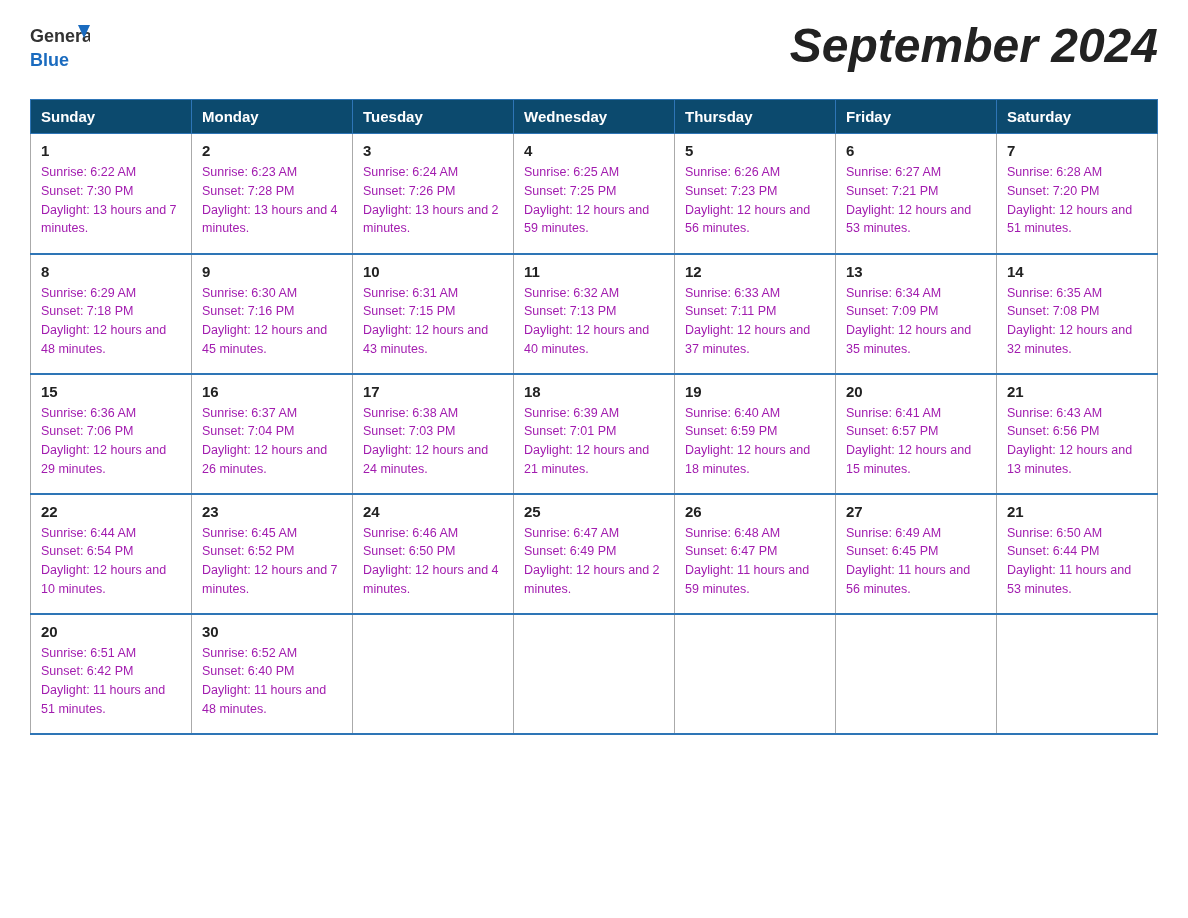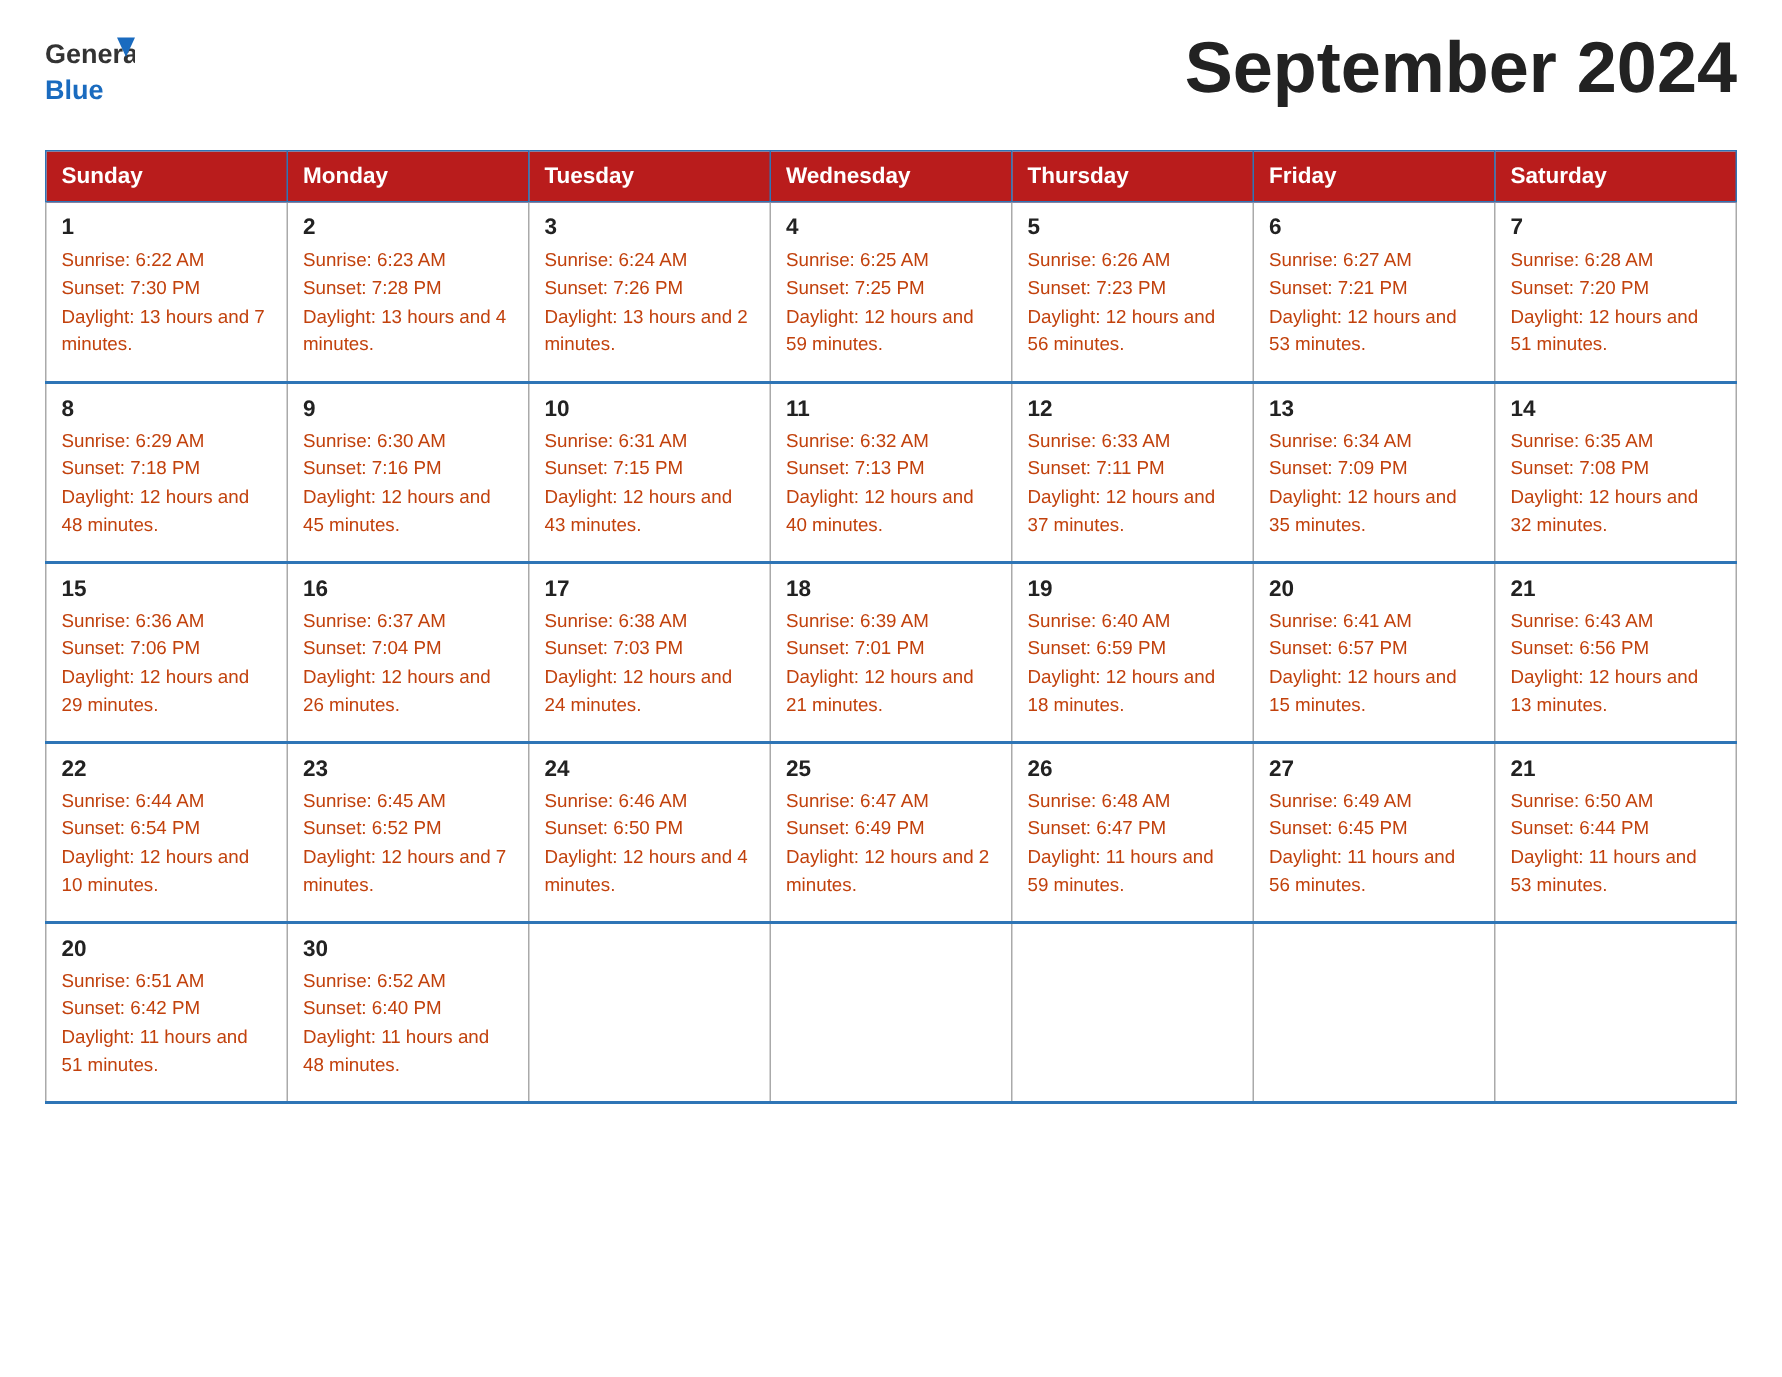--- a/index.html
+++ b/index.html
@@ -14,39 +14,40 @@
       display: flex;
       justify-content: space-between;
       align-items: flex-start;
       margin-bottom: 20px;
     }
     .logo-area {
       display: flex;
       align-items: center;
     }
     .title-area {
+      font-style: italic;
     }
     .month-title {
       font-size: 48px;
       font-weight: bold;
       color: #222;
       line-height: 1.1;
     }
     .location-subtitle {
       font-size: 20px;
       color: #444;
       margin-top: 4px;
     }
     .calendar-table {
       width: 100%;
       border-collapse: collapse;
       table-layout: fixed;
     }
     .calendar-table thead th {
-      background-color: #b91c1c;
+      background-color: #0c4a6e;
       color: #ffffff;
       font-size: 15px;
       font-weight: bold;
       padding: 8px 10px;
       text-align: left;
       border: 1px solid #2e75b6;
     }
     .calendar-table tbody td {
       border: 1px solid #aaa;
       vertical-align: top;
@@ -60,21 +61,21 @@
       border-bottom: 2px solid #2e75b6;
     }
     .day-number {
       font-size: 15px;
       font-weight: bold;
       color: #222;
       margin-bottom: 4px;
     }
     .day-info {
       font-size: 12.5px;
-      color: #c2410c;
+      color: #a21caf;
       line-height: 1.5;
     }
     .empty-cell {
       background: #fff;
     }
   </style>
 </head>
 <body>
 
 <div class="header-area">

